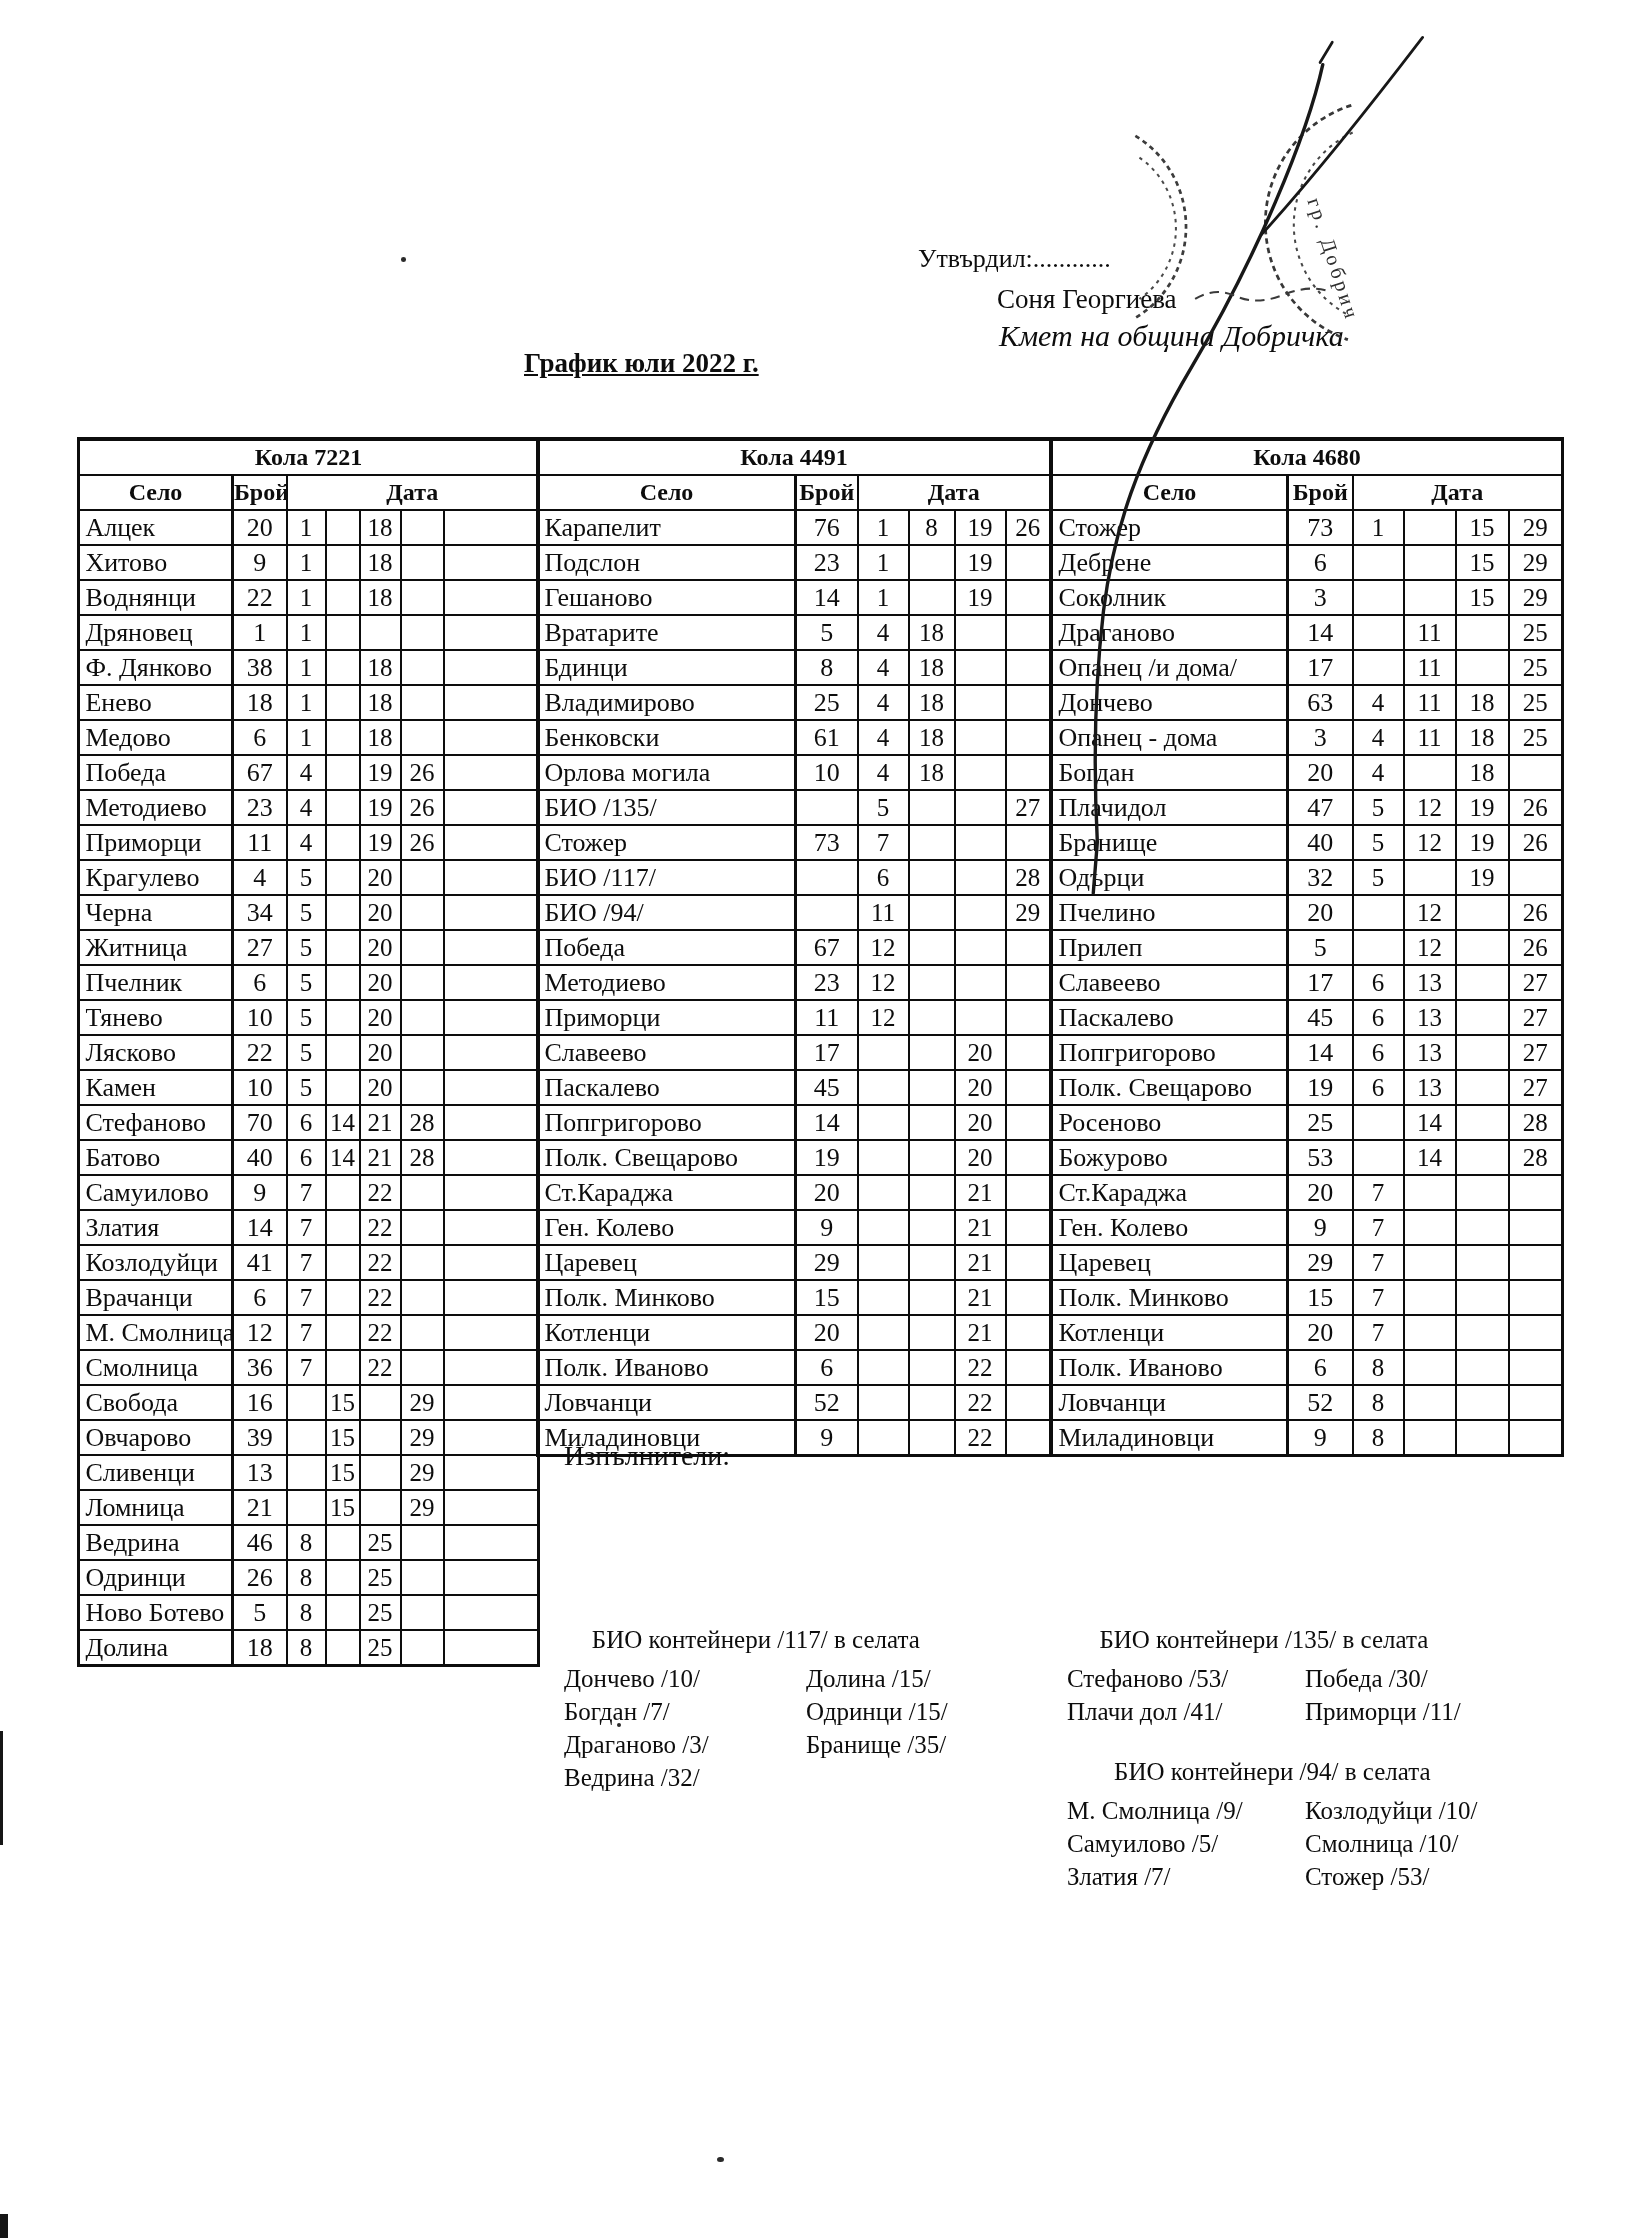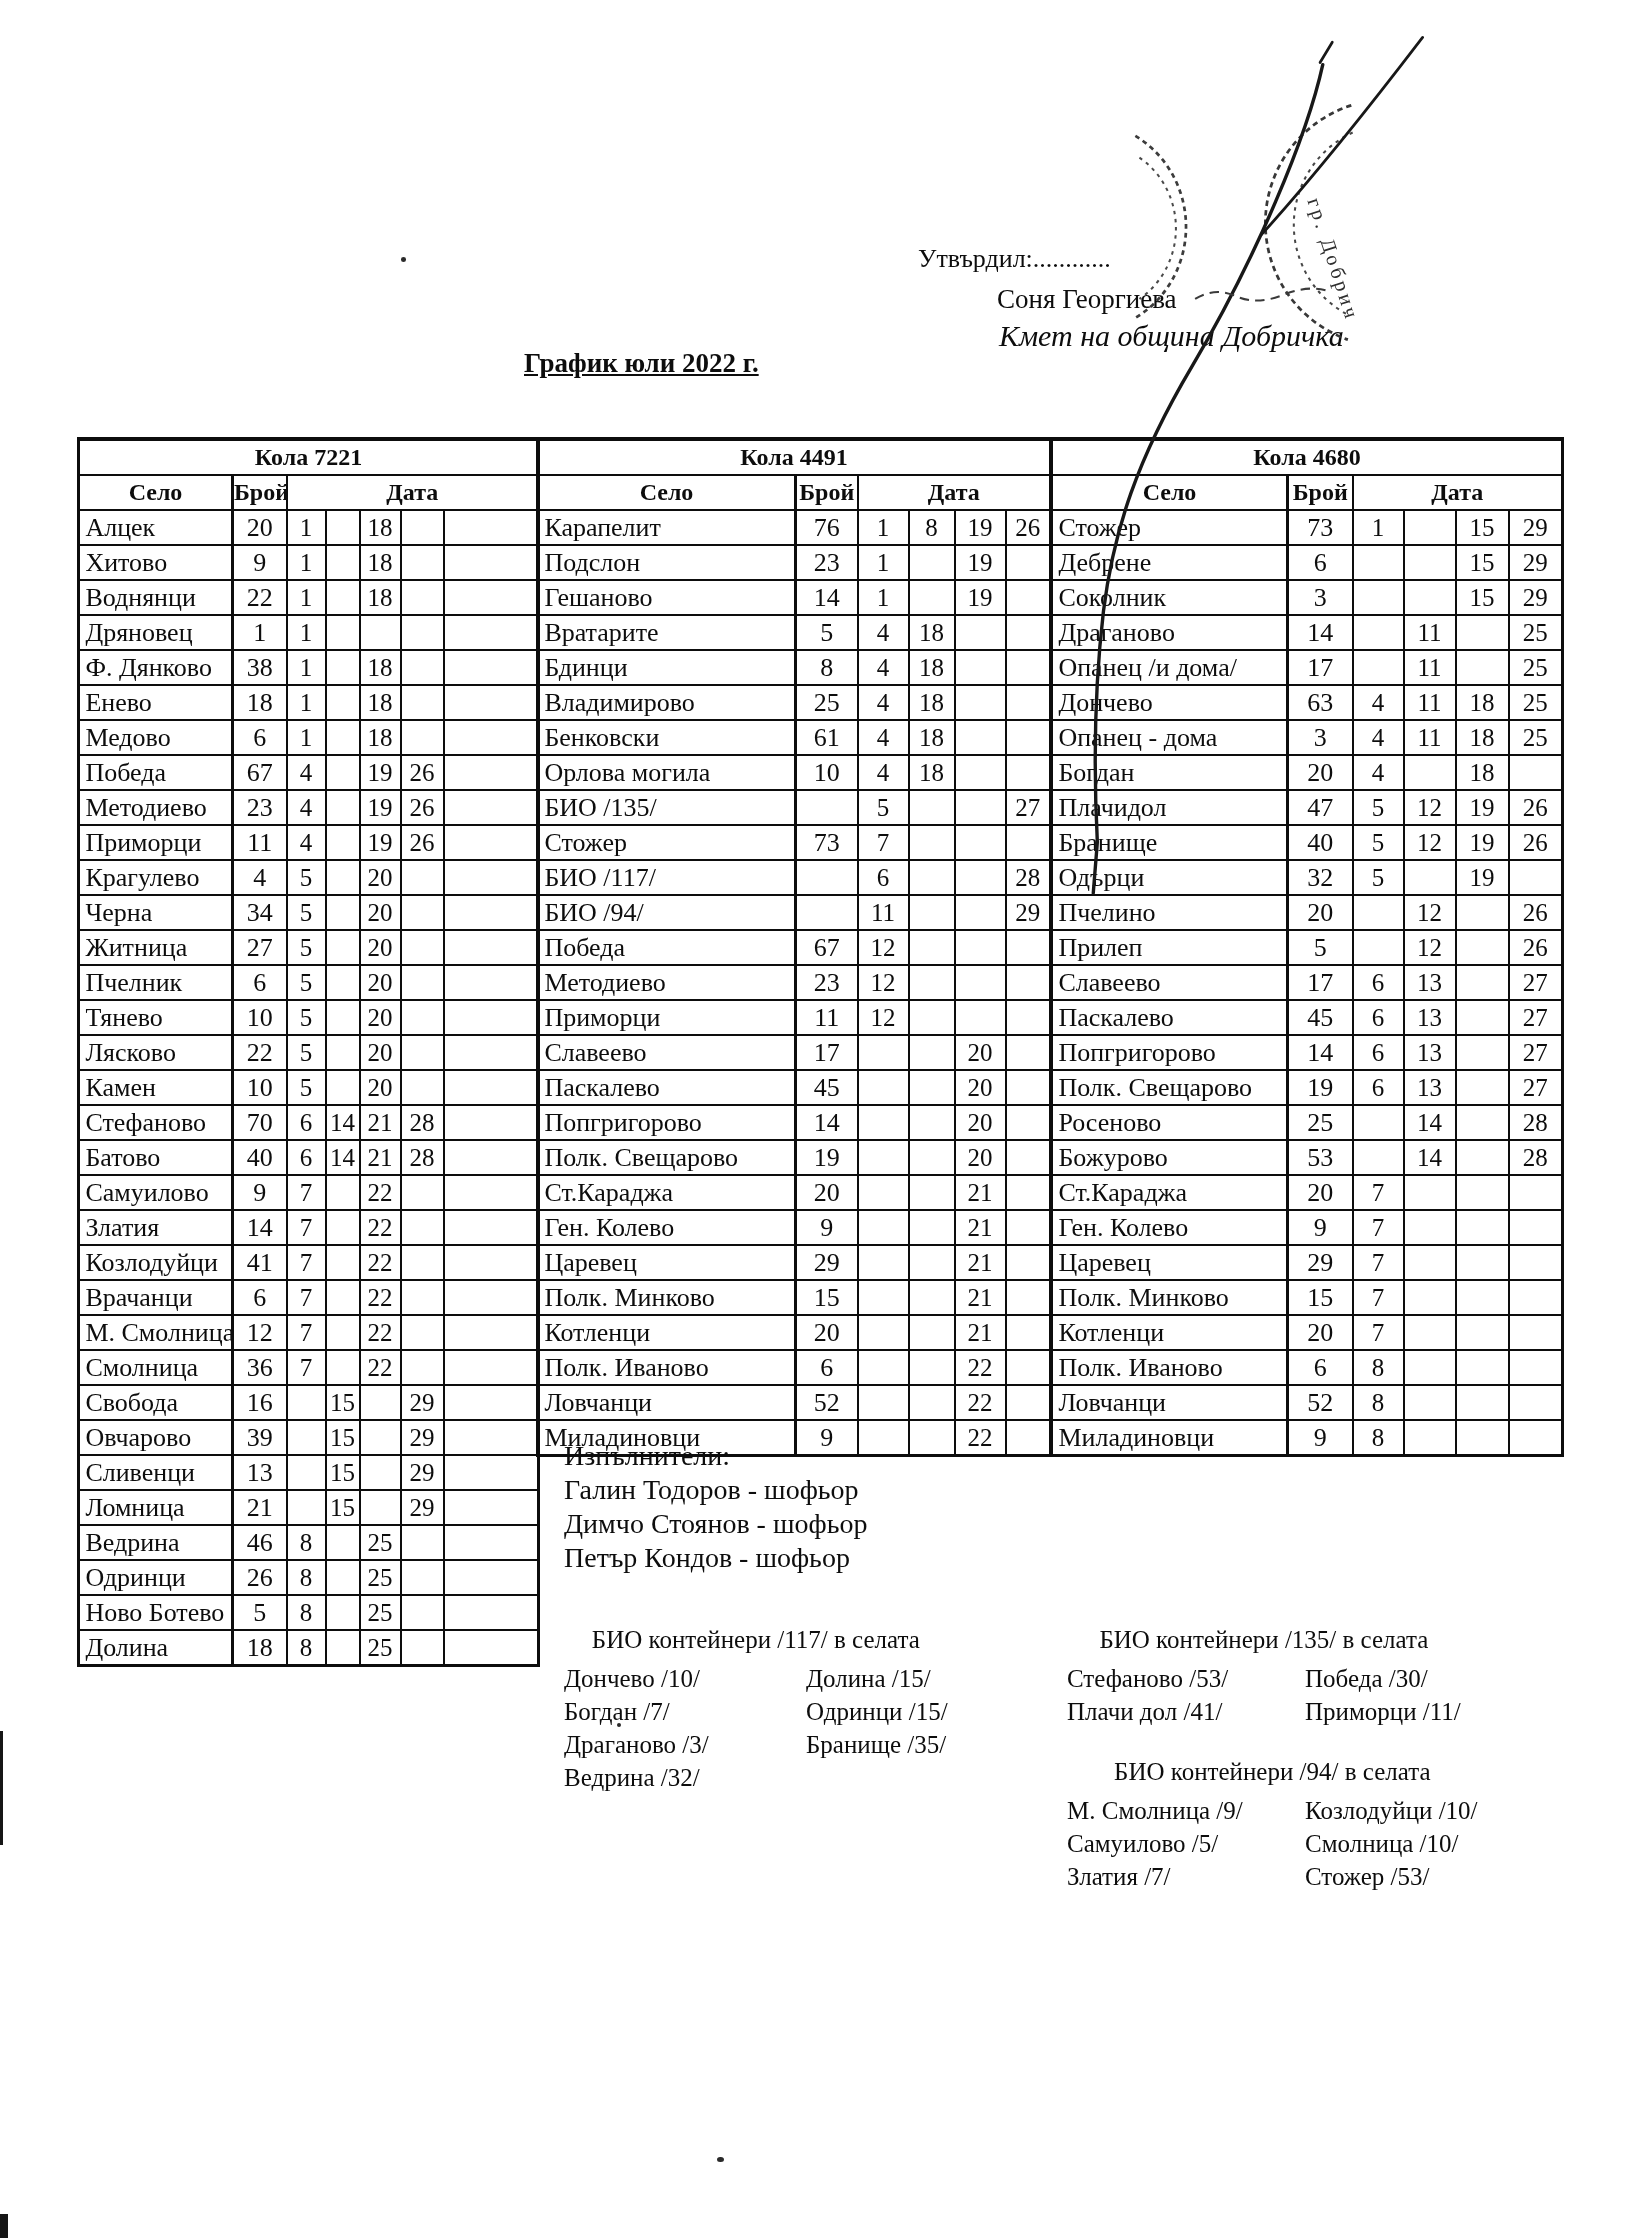--- a/index.html
+++ b/index.html
@@ -850,25 +850,20 @@
             <td class="d"></td>
             <td class="d"></td>
             <td class="d"></td>
           </tr>
         </tbody>
       </table>
     </div>
 
   <div class="abs" id="execs">
     <div class="xhead">Изпълнители:</div>
-    <div>
-        <div class="xline">Галин Тодоров - шофьор</div>
-        <div class="xline">Димчо Стоянов - шофьор</div>
-        <div class="xline">Петър Кондов - шофьор</div>
-      </div>
   </div>
 
   <div class="bio" id="bio0">
     <div class="btitle">БИО контейнери /117/ в селата</div>
     <div class="bbody">
         <div class="brow">
           <span class="bc1">Дончево /10/</span>
           <span class="bc2">Долина /15/</span>
         </div>
         <div class="brow">

